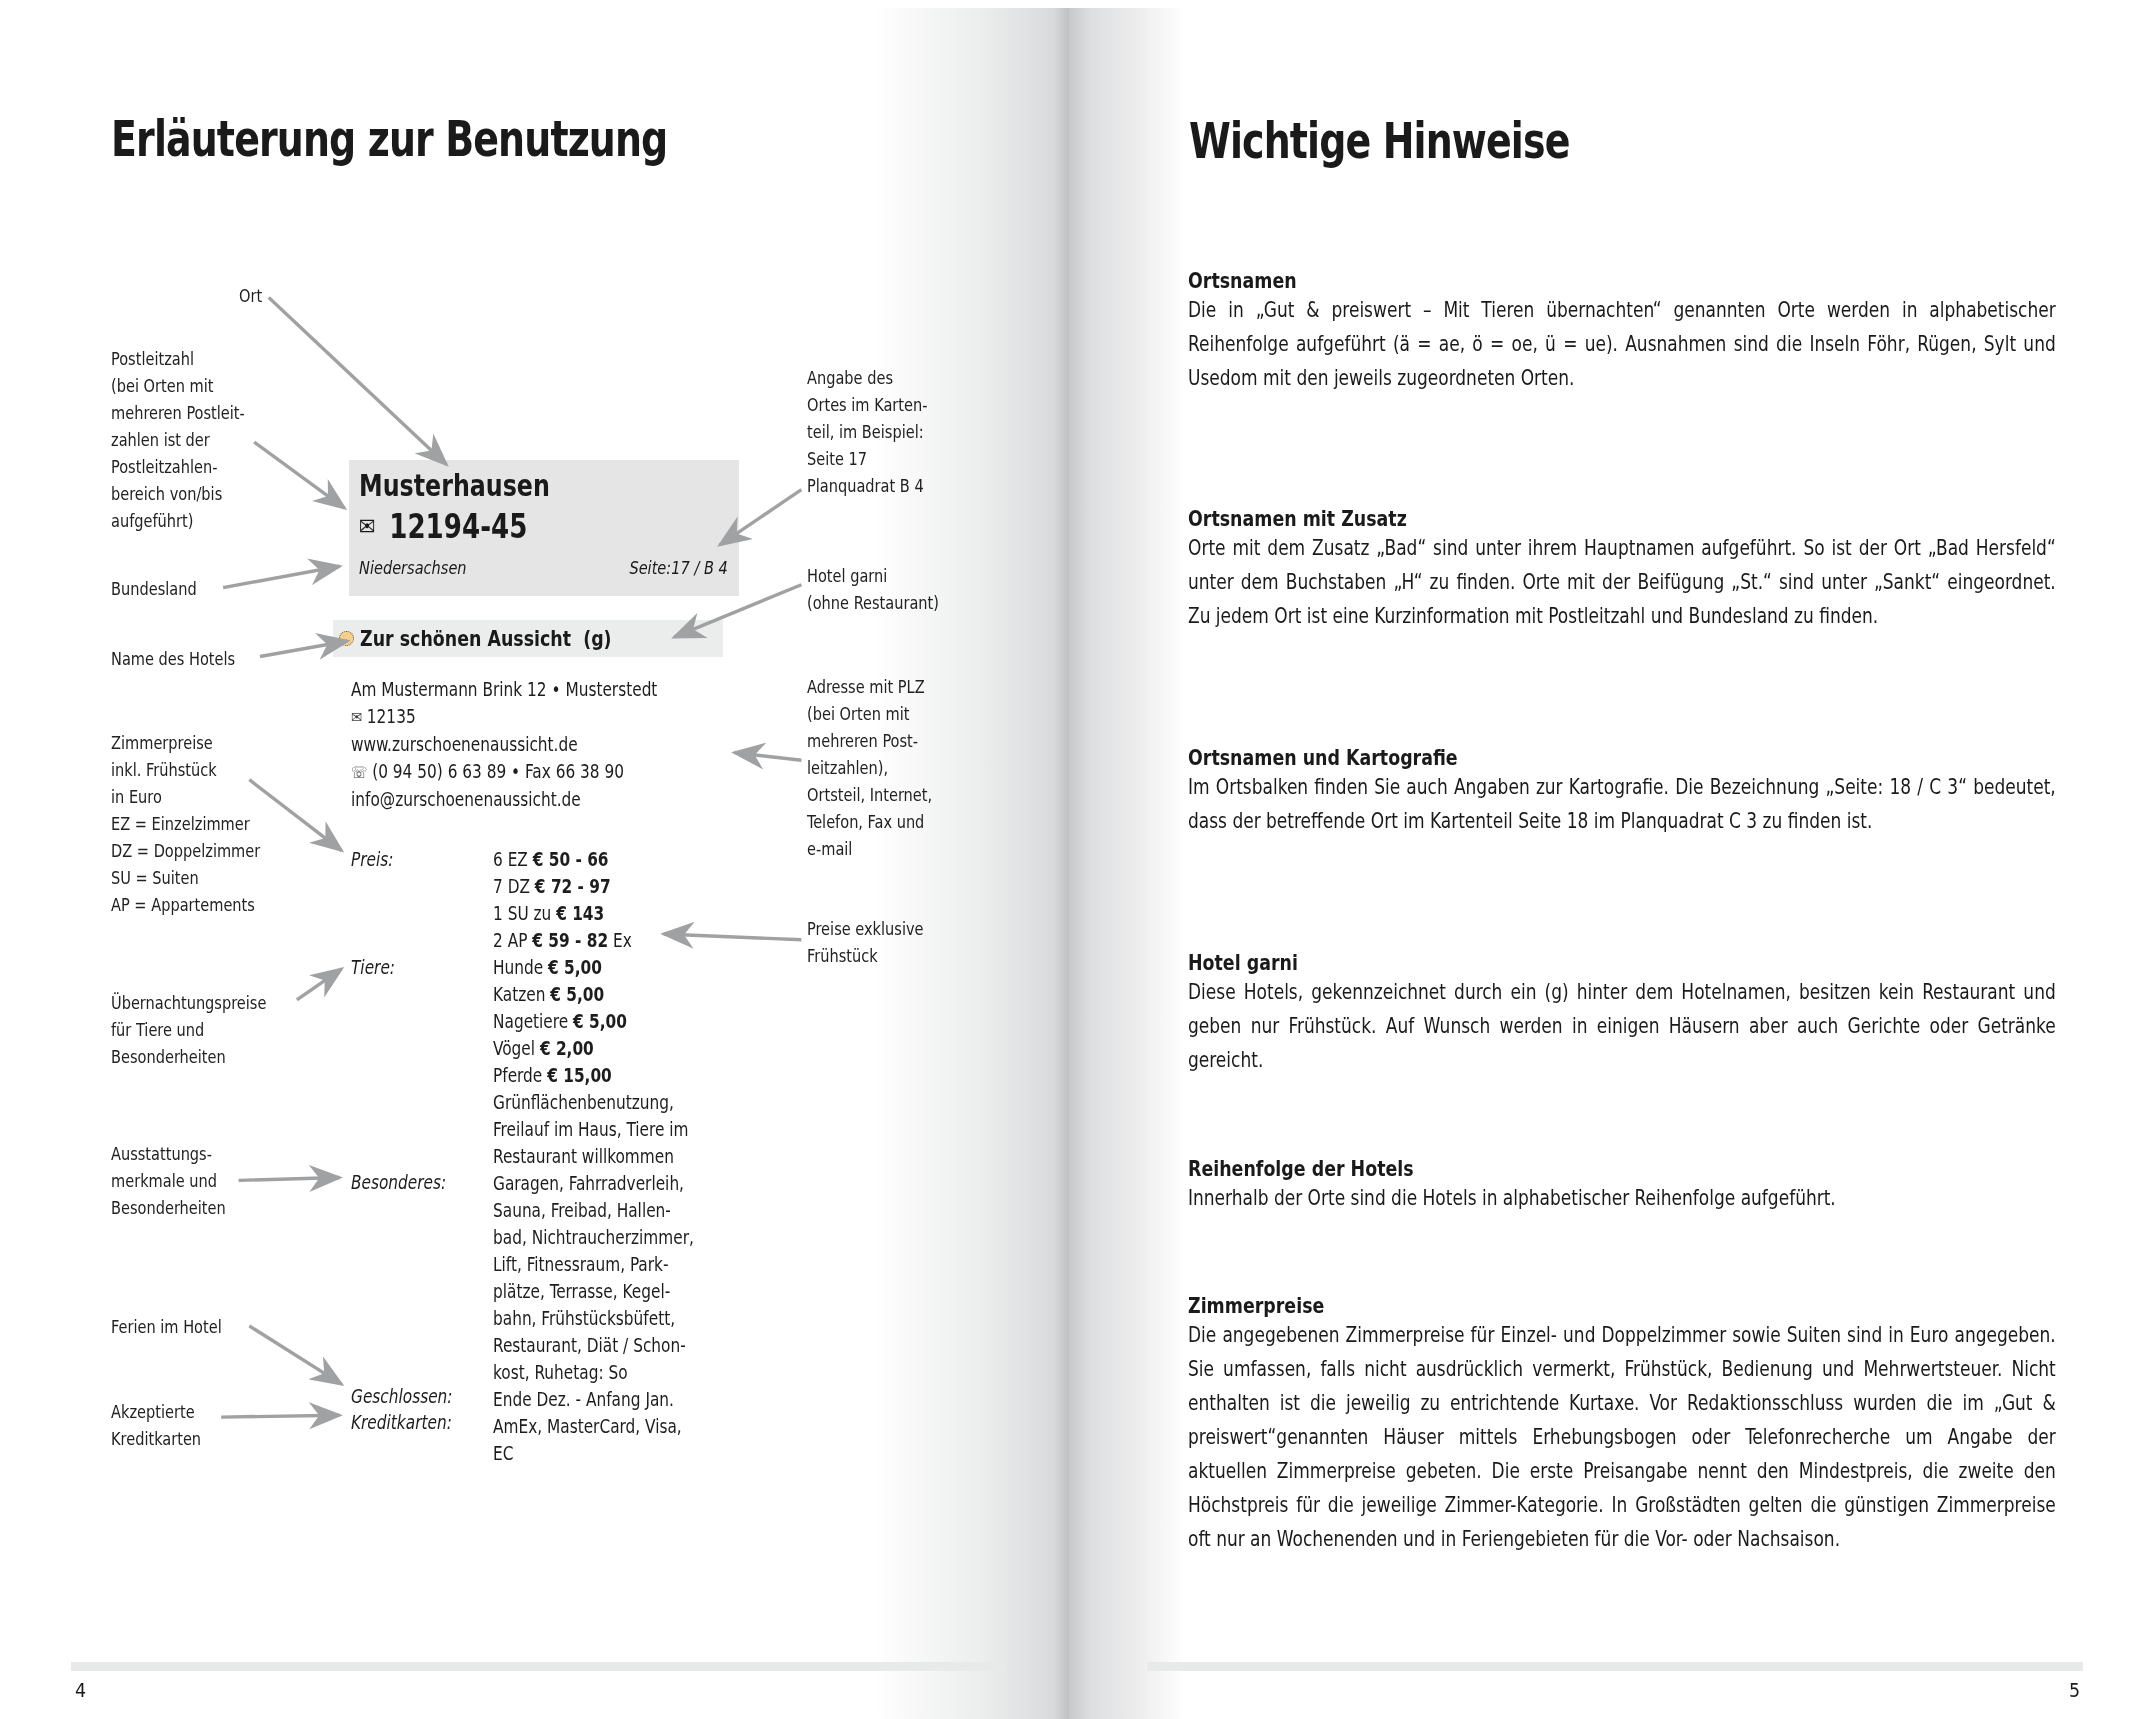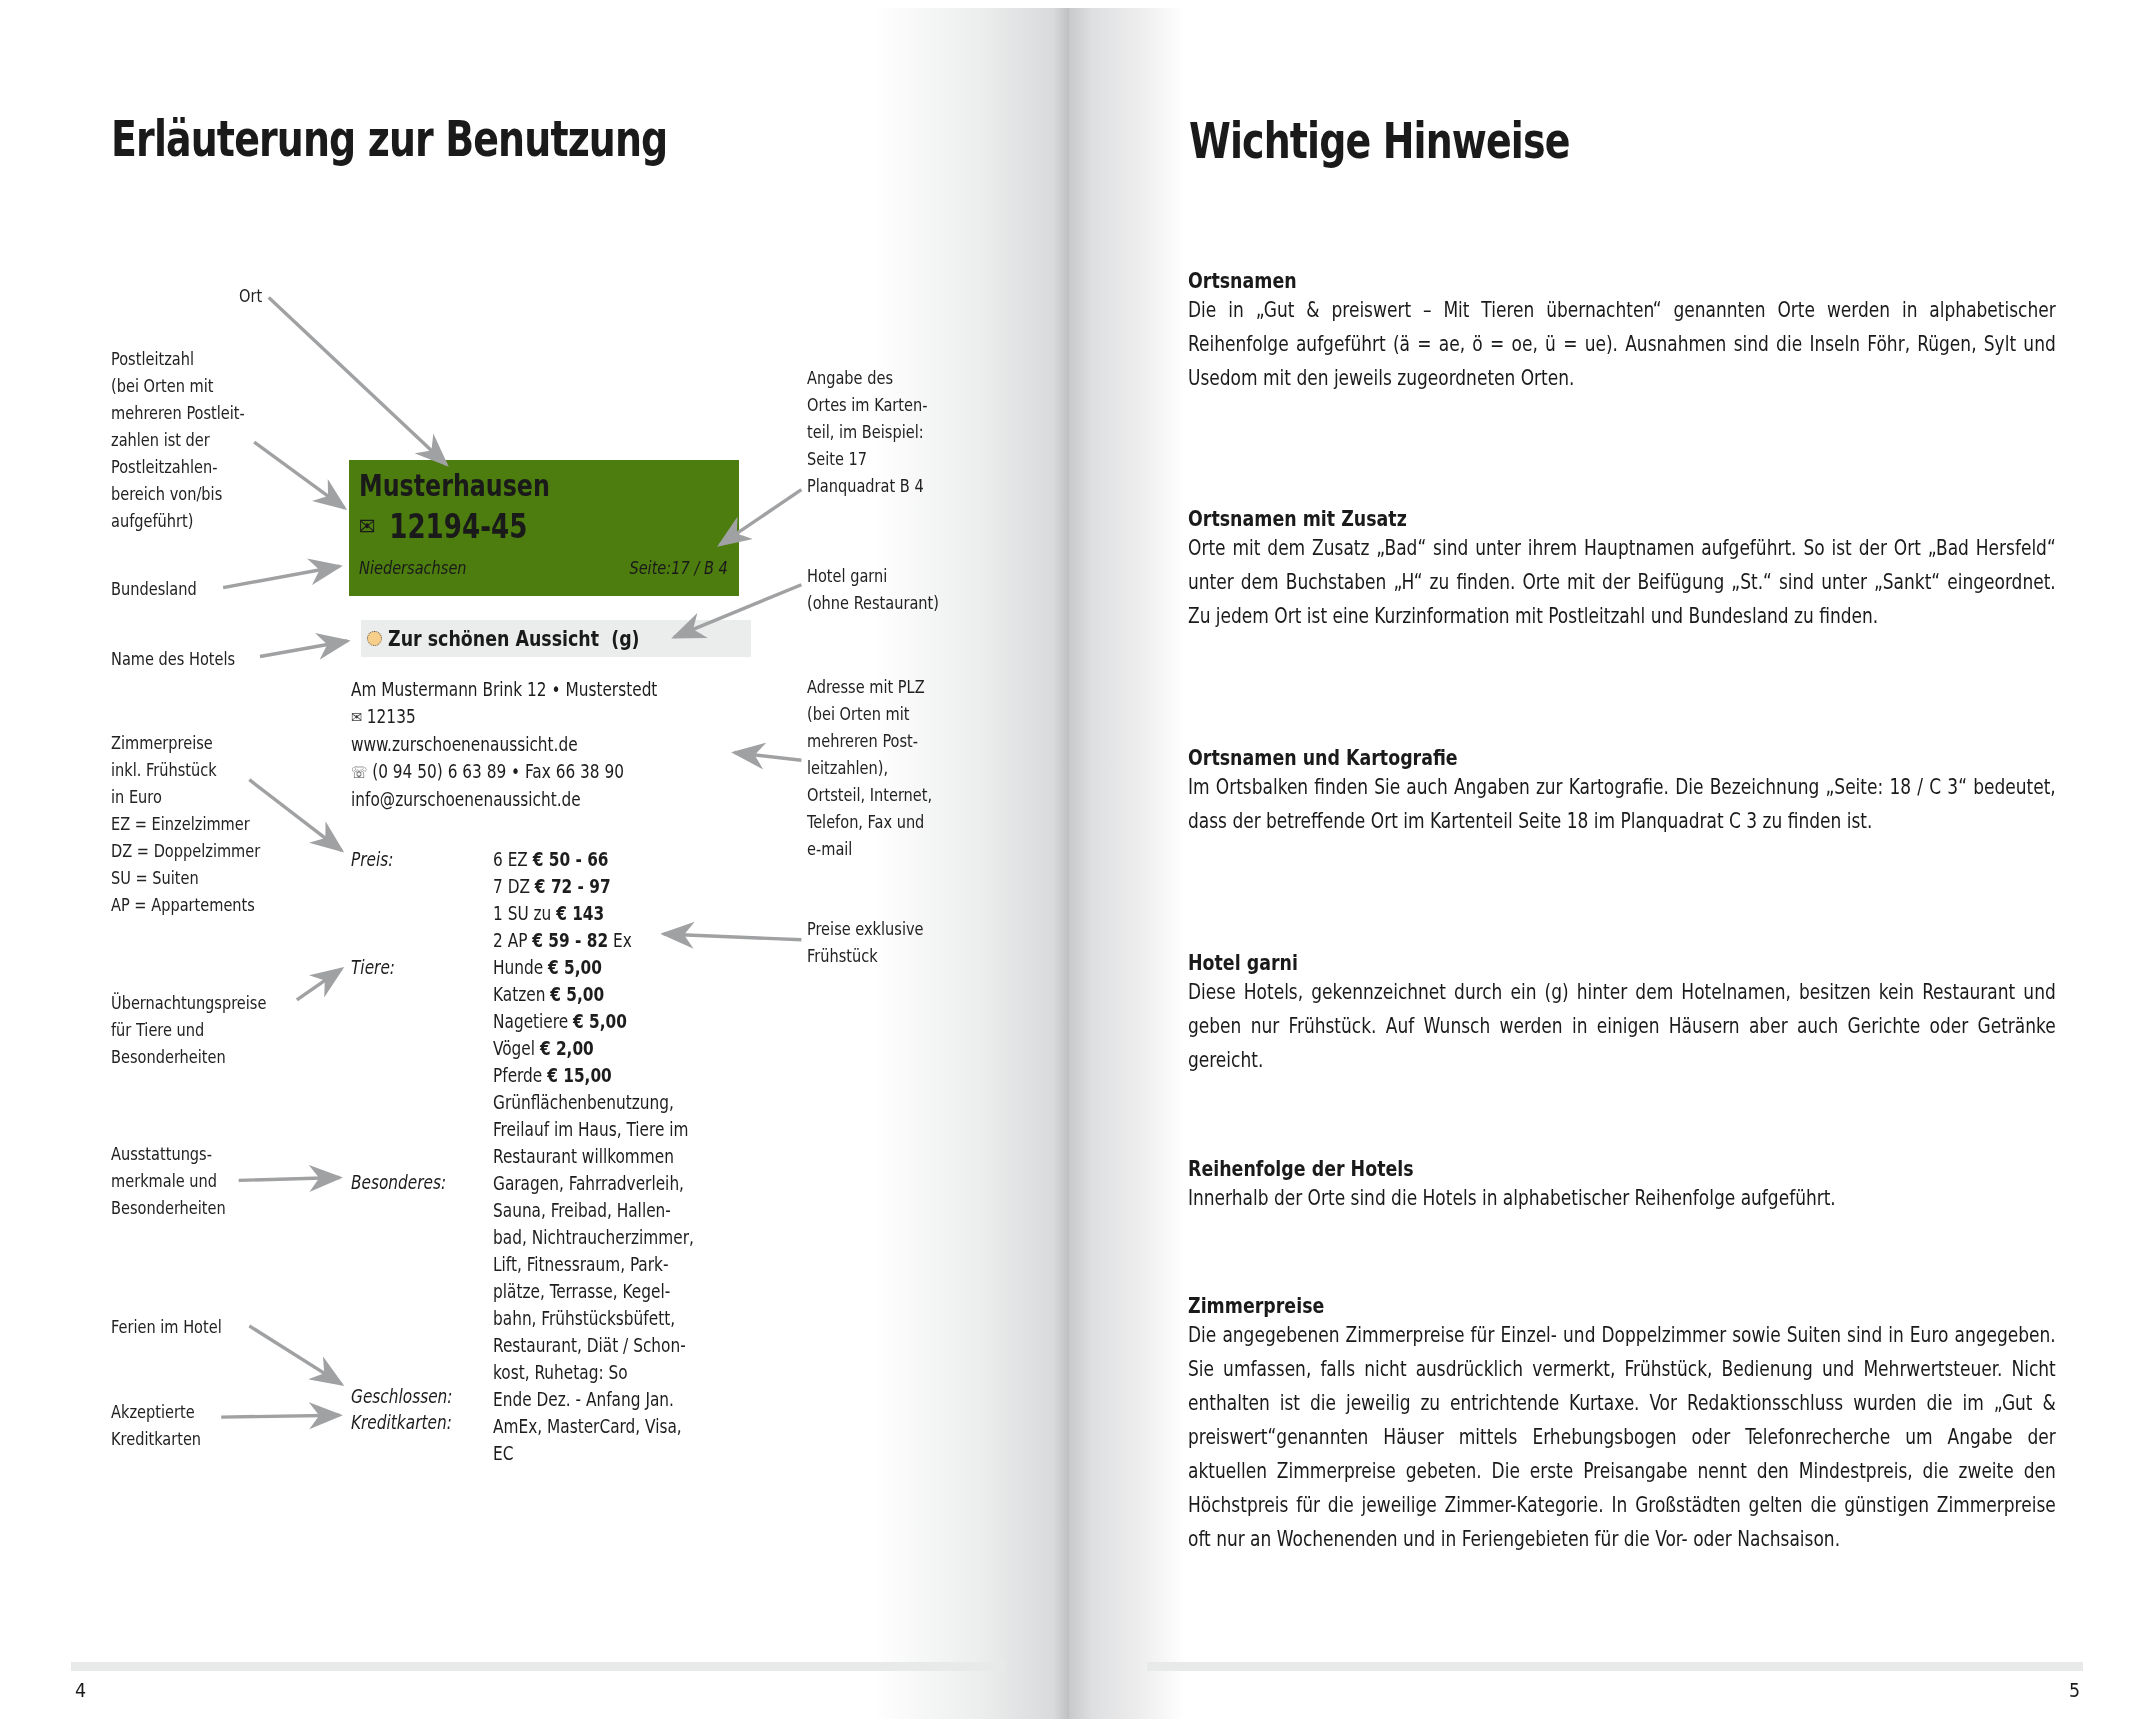--- a/index.html
+++ b/index.html
@@ -21,29 +21,29 @@
   .abs { position:absolute; }
   .title {
     font-weight:bold; font-size:49px; letter-spacing:-1px; line-height:54px;
     transform:scaleX(0.86); transform-origin:left top; white-space:nowrap;
   }
   .cond { transform:scaleX(0.88); transform-origin:left top; white-space:nowrap; }
   .note { font-size:18.4px; line-height:27px; color:#222; }
   .note div { white-space:nowrap; }
   .ortsbox {
     position:absolute; left:349px; top:452px; width:390px; height:136px;
-    background:#4d7c0f;
+    background:#e5e5e5;
   }
   .ortsname { position:absolute; left:9.7px; top:7.8px; font-size:30px; font-weight:bold; }
   .plz { position:absolute; left:9.7px; top:47px; font-size:33px; font-weight:bold; display:flex; align-items:center; }
   .plz .env { font-size:25px; font-weight:normal; margin-right:15.5px; }
   .land { position:absolute; left:9.7px; top:97px; font-size:18.4px; font-style:italic; }
   .seite { position:absolute; right:11.6px; top:97px; font-size:18.4px; font-style:italic; }
   .hotelbar {
-    position:absolute; left:361px; top:612px; width:390px; height:37px;
+    position:absolute; left:333px; top:612px; width:390px; height:37px;
     background:#ebecec; display:flex; align-items:center;
   }
   .sun {
     width:15.5px; height:15.5px; border-radius:50%; background:#f7cf8a;
     border:1.9px dotted #555; margin-left:5.8px; margin-right:5.8px; box-sizing:border-box;
   }
   .hotelname { font-size:22px; font-weight:bold; white-space:nowrap; }
   .entry { font-size:19.4px; line-height:27px; color:#1d1d1d; }
   .entry div { white-space:nowrap; }
   .lbl { font-style:italic; }

